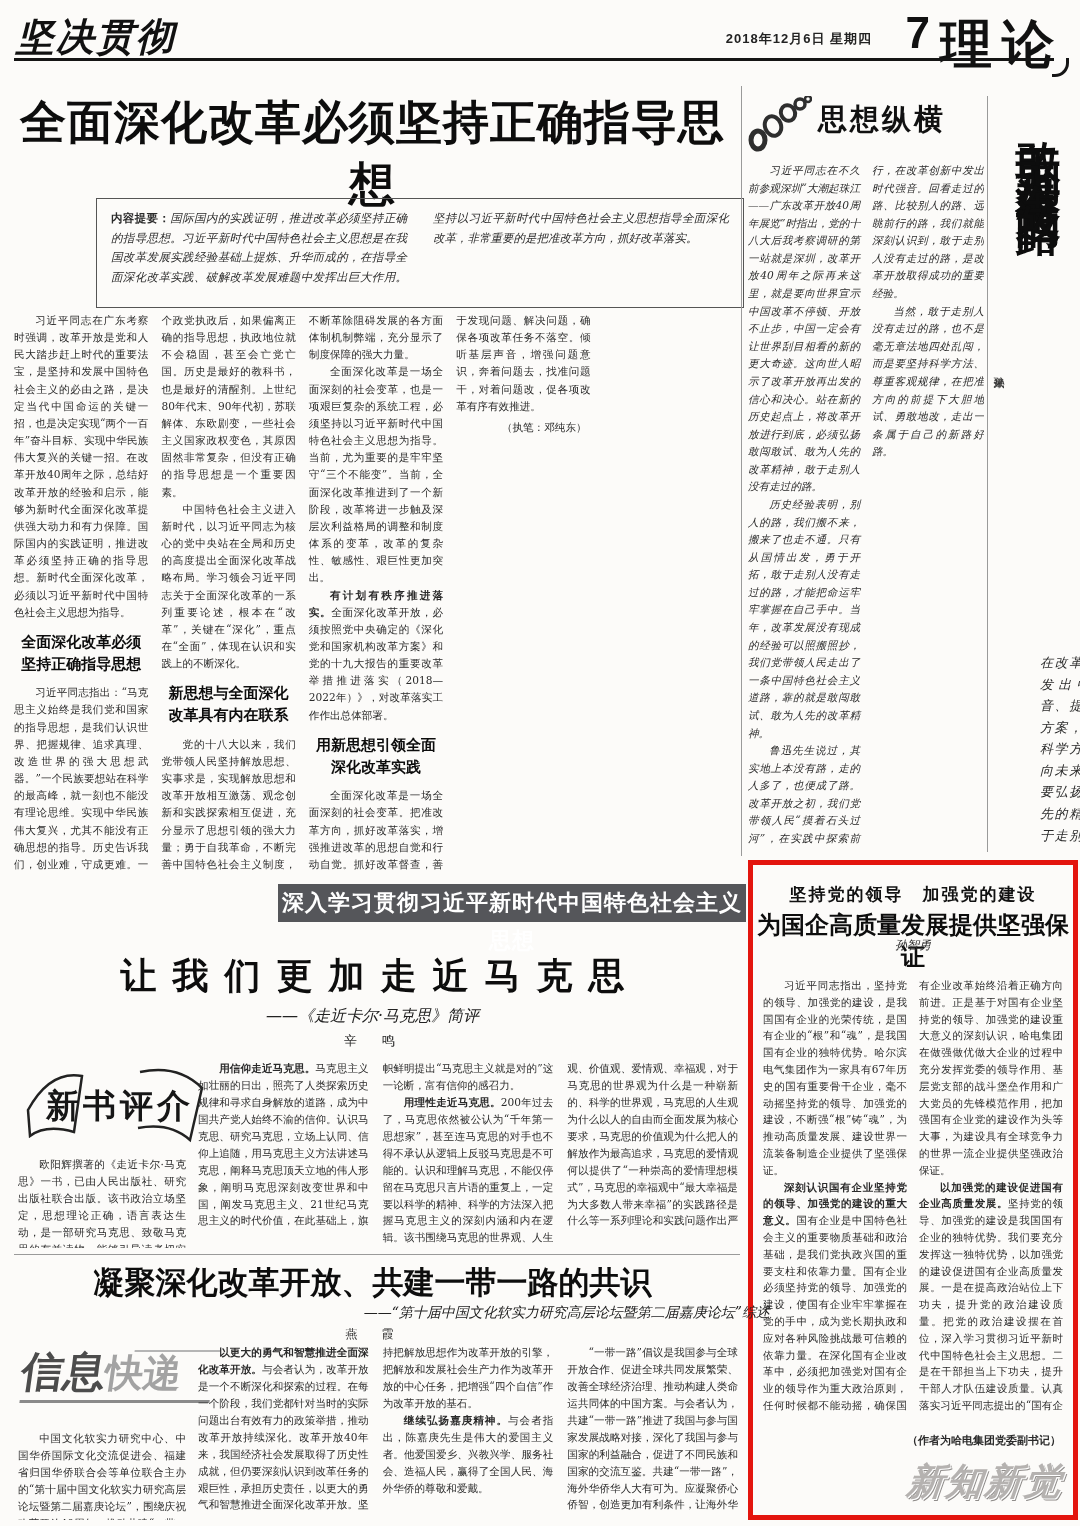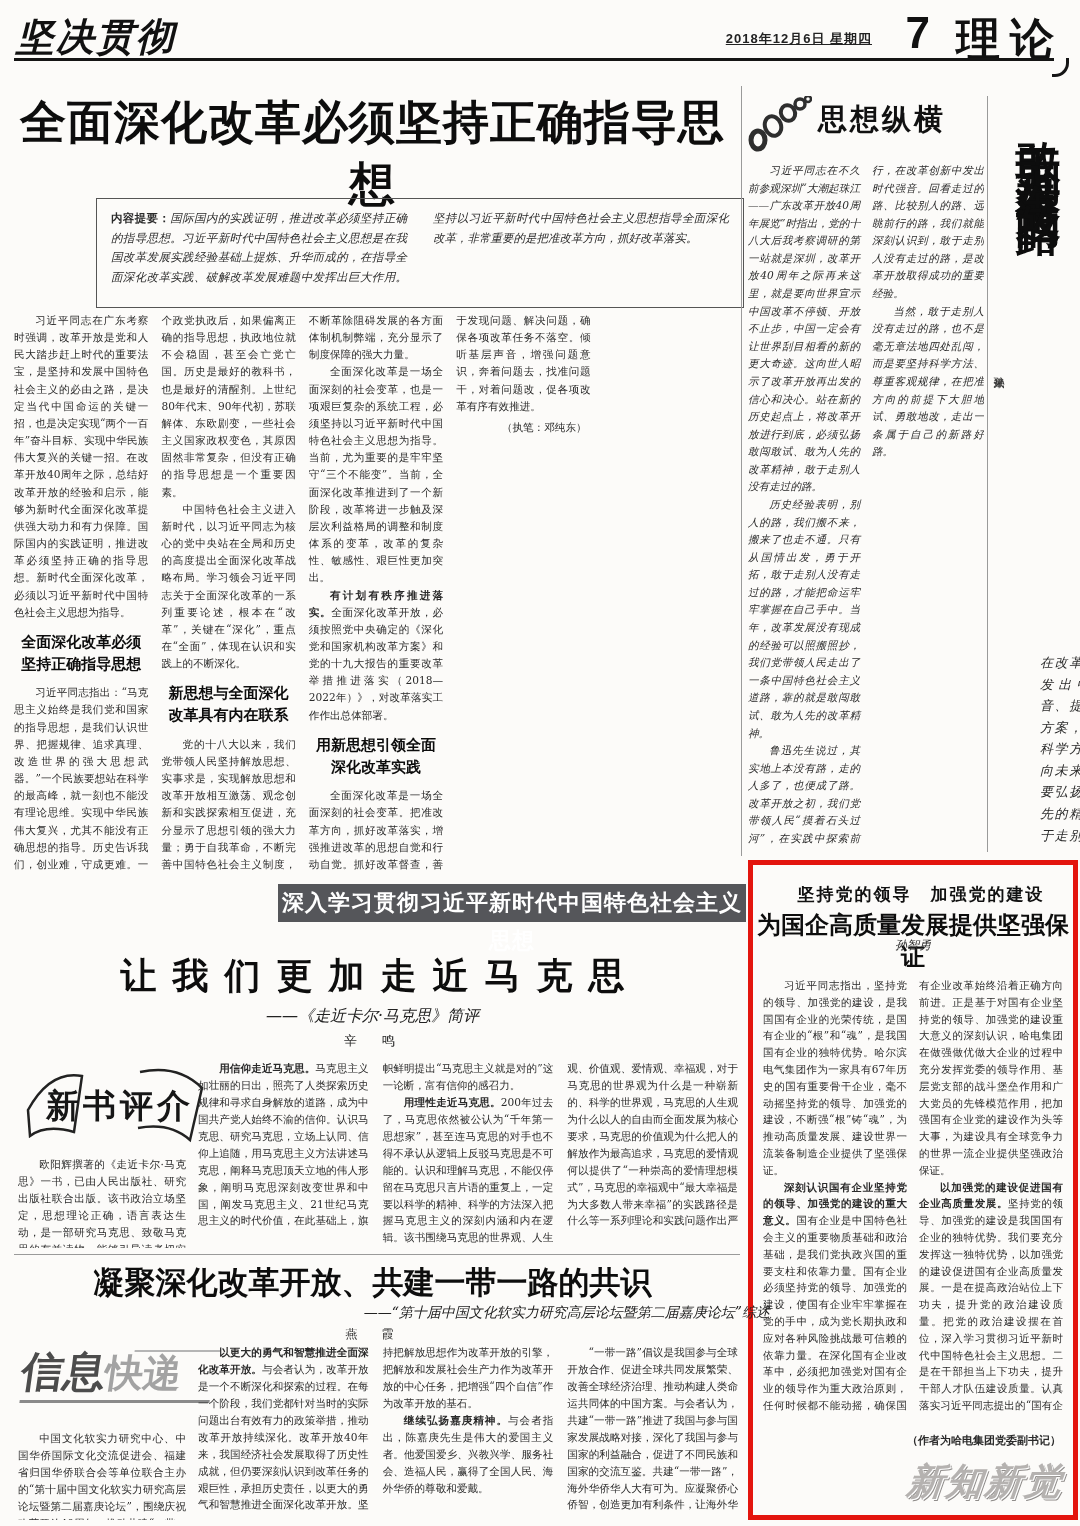--- a/index.html
+++ b/index.html
@@ -4,23 +4,23 @@
 <style>
   html,body{margin:0;padding:0;background:#e9e7e3;}
   .page{position:relative;width:1080px;height:1526px;margin:0 auto;background:#fcfbf9;
         font-family:"DejaVu Serif","Liberation Serif",serif;color:#2b2b2b;overflow:hidden;}
   .sans{font-family:"Liberation Sans","DejaVu Sans",sans-serif;}
   .abs{position:absolute;}
 
   
   .masthead{left:16px;top:12px;font-size:38px;font-weight:900;font-style:italic;
             font-family:"DejaVu Serif",serif;letter-spacing:2px;color:#111;}
-  .hdr-date{right:208px;top:30px;font-size:13px;font-weight:bold;letter-spacing:1px;color:#222;text-decoration:underline;}
+  .hdr-date{right:208px;top:30px;font-size:13px;font-weight:bold;letter-spacing:1px;color:#222;}
   .hdr-page{right:150px;top:8px;font-size:44px;font-weight:bold;color:#111;}
-  .hdr-section{right:16px;top:10px;font-size:44px;font-weight:900;letter-spacing:10px;color:#111;}
+  .hdr-section{right:16px;top:10px;font-size:52px;font-weight:900;letter-spacing:10px;color:#111;}
   .hdr-rule{left:14px;top:58px;width:1040px;height:3px;background:#151515;}
   .hdr-curl{left:1052px;top:58px;width:14px;height:16px;border-right:3px solid #151515;
             border-bottom:3px solid #151515;border-bottom-right-radius:14px;}
 
   
   .a1-title{left:0;top:92px;width:745px;text-align:center;font-size:46px;font-weight:900;
             letter-spacing:1px;color:#0d0d0d;}
   .a1-byline{left:0;top:168px;width:745px;text-align:center;font-size:13px;font-style:italic;color:#333;}
   .a1-abstract{left:96px;top:198px;width:618px;height:88px;border:1.5px solid #555;
                padding:10px 14px;column-count:2;column-gap:26px;column-fill:auto;
@@ -47,21 +47,21 @@
              font-weight:900;letter-spacing:7px;color:#0d0d0d;font-family:"Liberation Sans",sans-serif;}
   .sx-vauthor{left:990px;top:368px;writing-mode:vertical-rl;font-size:11px;color:#333;}
 
   
   .banner{left:278px;top:884px;width:468px;height:38px;background:#55565a;color:#fff;
           font-size:22px;font-weight:bold;line-height:38px;text-align:center;letter-spacing:1px;}
 
   
   .redbox{left:748px;top:860px;width:320px;height:650px;border:5px solid #e3150e;background:#fcfbf9;}
   .rb-kicker{position:absolute;left:0;top:18px;width:100%;text-align:center;font-size:17px;
-             font-weight:900;letter-spacing:2px;color:#111;padding-left:8px;}
+             font-weight:900;letter-spacing:2px;color:#111;}
   .rb-title{position:absolute;left:0;top:44px;width:100%;text-align:center;font-size:24px;
             font-weight:900;color:#0d0d0d;}
   .rb-author{position:absolute;left:0;top:72px;width:100%;text-align:center;font-size:12px;font-style:italic;}
   .rb-body{position:absolute;left:10px;top:112px;width:300px;height:452px;column-count:2;
            column-gap:12px;column-fill:auto;overflow:hidden;font-size:10.5px;line-height:1.6;}
   .rb-note{position:absolute;right:12px;top:568px;font-size:11px;font-weight:bold;}
   .xz-logo{position:absolute;right:10px;bottom:8px;font-size:37px;font-weight:900;font-style:italic;
            color:#b5b2b0;letter-spacing:2px;transform:skewX(-6deg);
            text-shadow:1px 1px 0 #fff,2px 2px 0 #8f8c8a;font-family:"Liberation Sans",sans-serif;}
 

